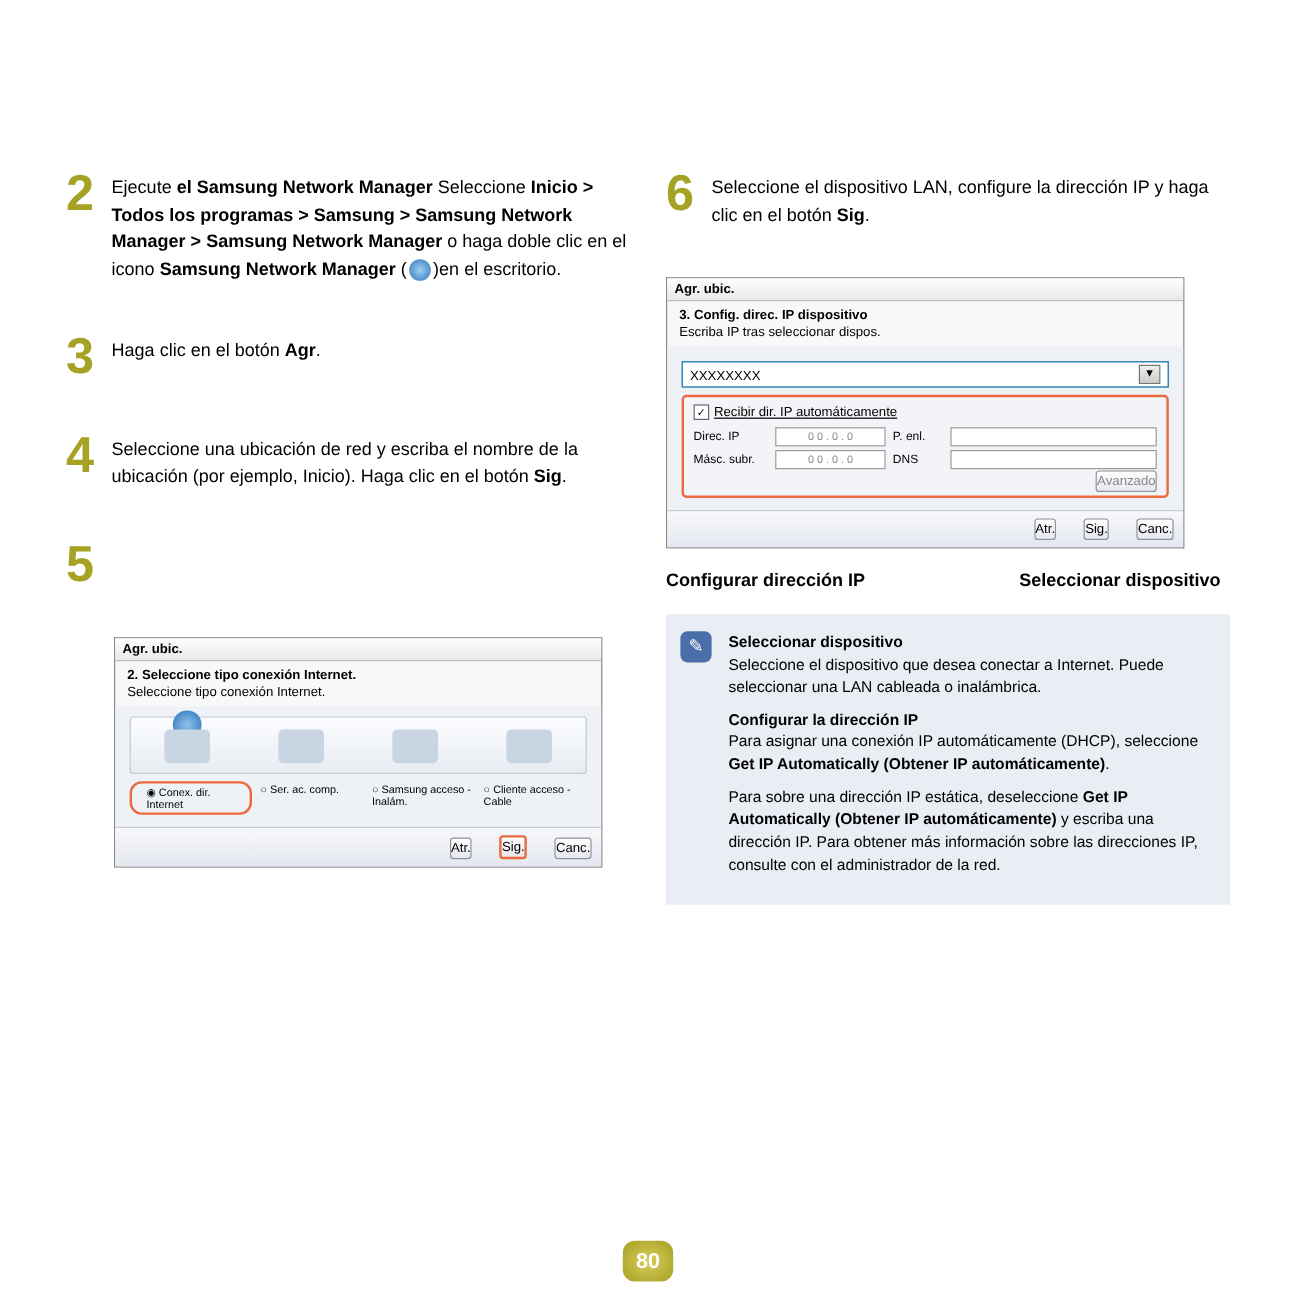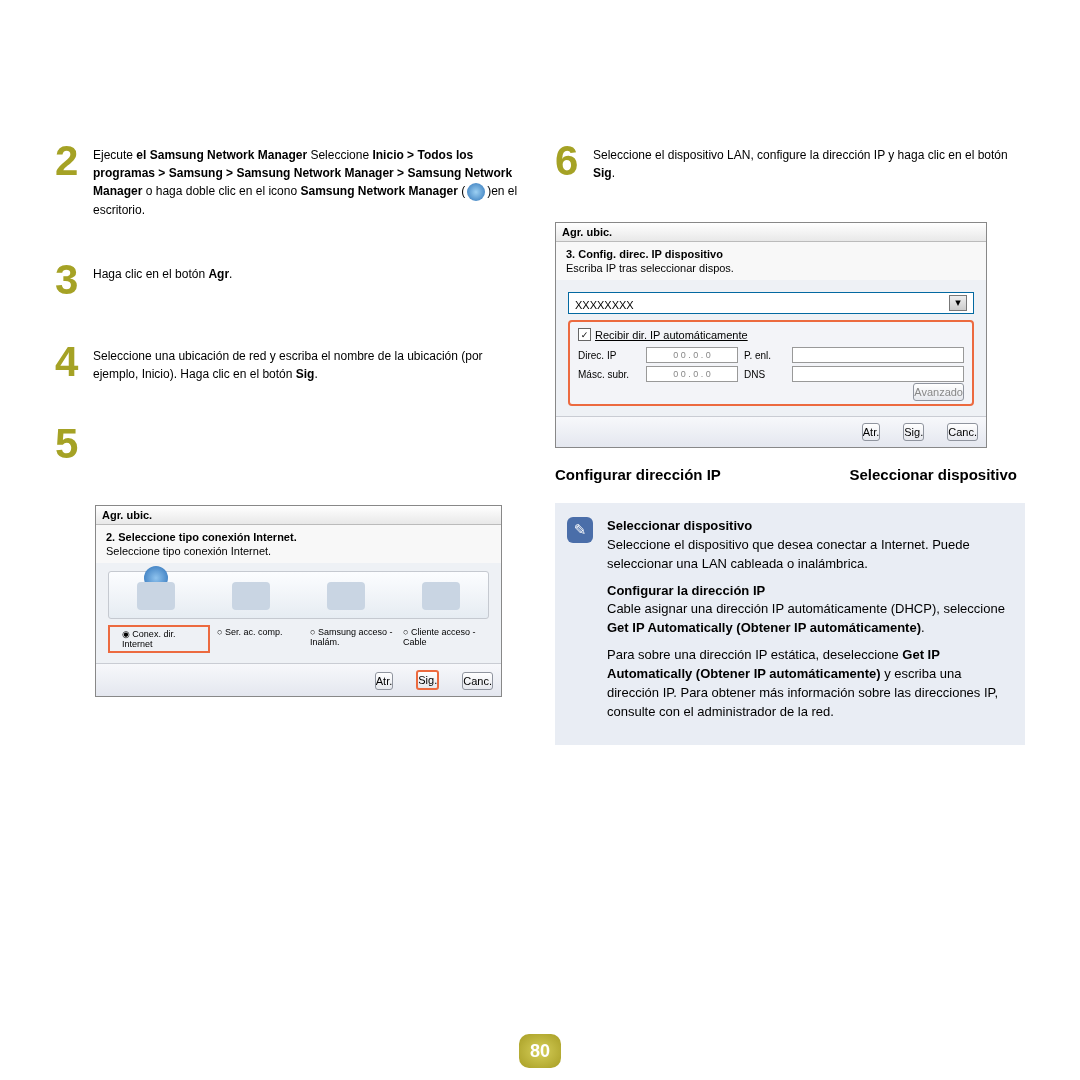--- a/index.html
+++ b/index.html
@@ -27,21 +27,21 @@
   }
   .step-num {
     font-size: 42px;
     font-weight: bold;
     color: #a5a225;
     width: 38px;
     line-height: 1;
     flex-shrink: 0;
   }
   .step-body {
-    font-size: 12px;
+    font-size: 15px;
     line-height: 1.5;
     padding-top: 6px;
   }
   .step-body b { font-weight: bold; }
 
   
   .shot {
     border: 1px solid #888;
     background: #f8f8f8;
     font-size: 11px;
@@ -89,21 +89,21 @@
     gap: 4px;
     margin-top: 6px;
   }
   .opt {
     flex: 1;
     padding: 2px 3px;
     font-size: 9px;
   }
   .opt.sel {
     border: 2px solid #ec6a3f;
-    border-radius: 0;
+    border-radius: 10px;
     padding-left: 12px;
   }
   .btnbar {
     display: flex;
     justify-content: flex-end;
     gap: 23px;
     padding: 6px 8px;
     background: linear-gradient(#f7f8fb,#e4e7ef);
     border-top: 1px solid #c9ccd3;
     align-items: flex-end;
@@ -314,21 +314,21 @@
     </div>
 
     <div class="infobox">
       <div class="noteicon">✎</div>
       <div class="sect">
         <b>Seleccionar dispositivo</b><br>
         <span>Seleccione el dispositivo que desea conectar a Internet. Puede seleccionar una LAN cableada o inalámbrica.</span>
       </div>
       <div class="sect">
         <b>Configurar la dirección IP</b><br>
-        <span>Cable asignar una dirección IP automáticamente (DHCP), seleccione </span><b>Get IP Automatically (Obtener IP automáticamente)</b><span>.</span>
+        <span>Para asignar una conexión IP automáticamente (DHCP), seleccione </span><b>Get IP Automatically (Obtener IP automáticamente)</b><span>.</span>
       </div>
       <div class="sect">
         <span>Para sobre una dirección IP estática, deseleccione </span><b>Get IP Automatically (Obtener IP automáticamente)</b><span> y escriba una dirección IP. Para obtener más información sobre las direcciones IP, consulte con el administrador de la red.</span>
       </div>
     </div>
 
   </div>
 </div>
 
 <div class="pagenum">80</div>

